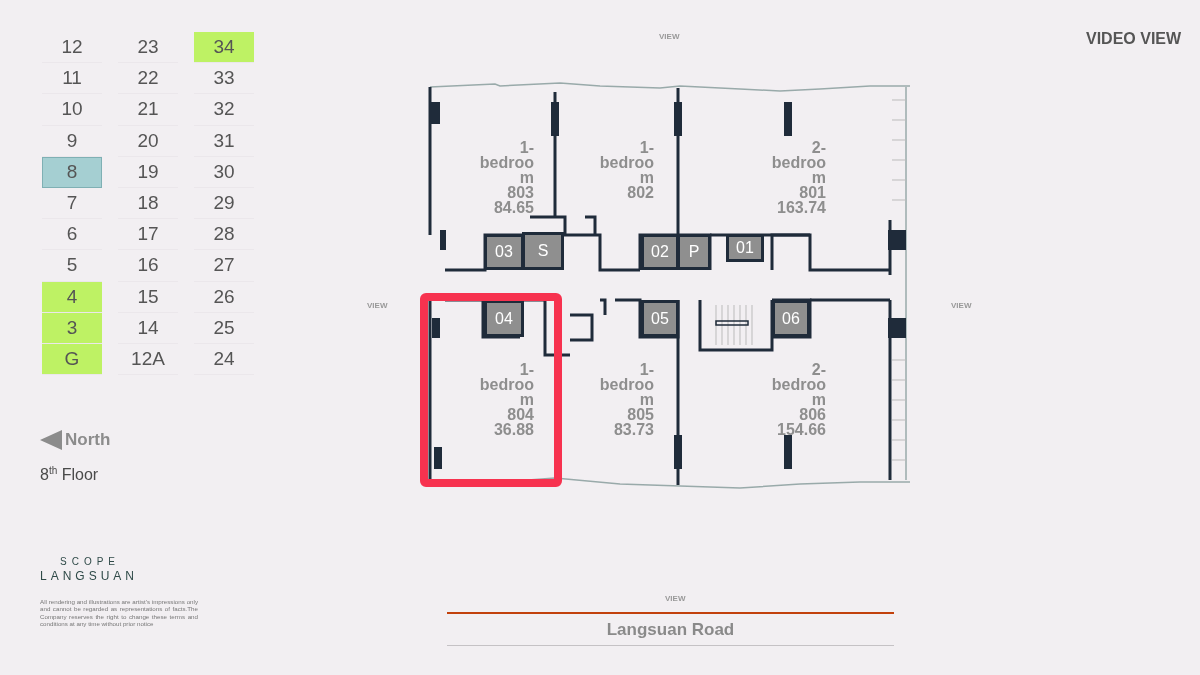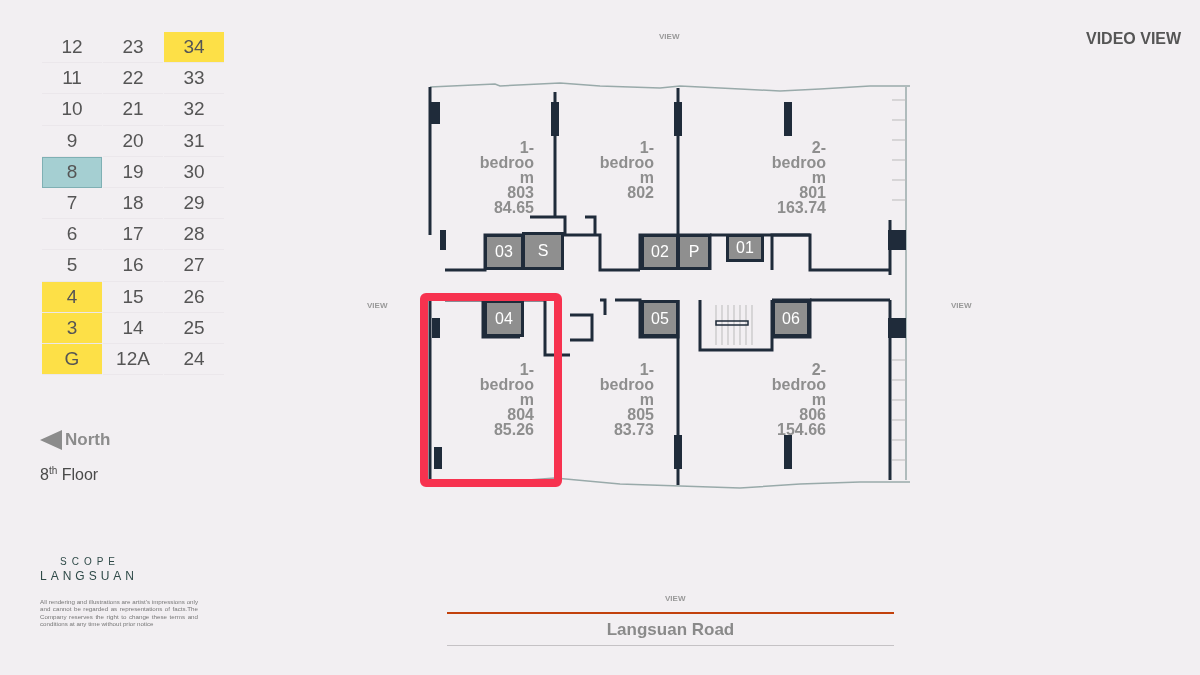--- a/index.html
+++ b/index.html
@@ -1,24 +1,24 @@
 <!DOCTYPE html>
 <html><head>
 <meta charset="utf-8">
 <style>
   * { box-sizing: border-box; margin: 0; padding: 0; }
   html, body { width: 1200px; height: 675px; overflow: hidden; }
   body { background: #f2eff2; font-family: "Liberation Sans", sans-serif; position: relative; color: #555; }
 
   
   .floor-grid { position: absolute; left: 42px; top: 32px; width: 182px; display: grid;
-    grid-template-columns: repeat(3, 60px); grid-auto-rows: 31.2px; column-gap: 1px; }
+    grid-template-columns: repeat(3, 60px); grid-auto-rows: 31.2px; column-gap: 16px; }
   .floor-cell { display: flex; align-items: center; justify-content: center; font-size: 19px; color: #555;
     border-bottom: 1px solid #ebe7eb; cursor: pointer; }
-  .floor-cell.unavailable { background: #fde047; }
+  .floor-cell.unavailable { background: #bef264; }
   .floor-cell.selected { background: #a5cfd2; border: 1px solid #7fb0b4; }
 
   .north { position: absolute; left: 40px; top: 430px; display: flex; align-items: flex-start; }
   .north-arrow { width: 0; height: 0; border-top: 10px solid transparent; border-bottom: 10px solid transparent;
     border-right: 22px solid #8c8c8c; margin-right: 3px; }
   .north-label { font-size: 17px; font-weight: bold; color: #8c8c8c; }
   .floor-title { position: absolute; left: 40px; top: 465px; font-size: 16px; font-weight: normal; color: #4a4a4a; }
   .floor-title sup { font-size: 10px; vertical-align: 6px; }
 
   .brand { position: absolute; left: 40px; top: 556px; color: #2f4a48; }
@@ -208,21 +208,21 @@
     <div>801</div>
     <div>163.74</div>
   </div>
 </div>
 <div class="unit" style="left:450px;top:362px;width:84px;height:80px;">
   <div class="unit-text" style="right:0;top:0;">
     <div>1-</div>
     <div>bedroo</div>
     <div>m</div>
     <div>804</div>
-    <div>85.26</div>
+    <div>36.88</div>
   </div>
 </div>
 <div class="unit" style="left:570px;top:362px;width:84px;height:80px;">
   <div class="unit-text" style="right:0;top:0;">
     <div>1-</div>
     <div>bedroo</div>
     <div>m</div>
     <div>805</div>
     <div>83.73</div>
   </div>

